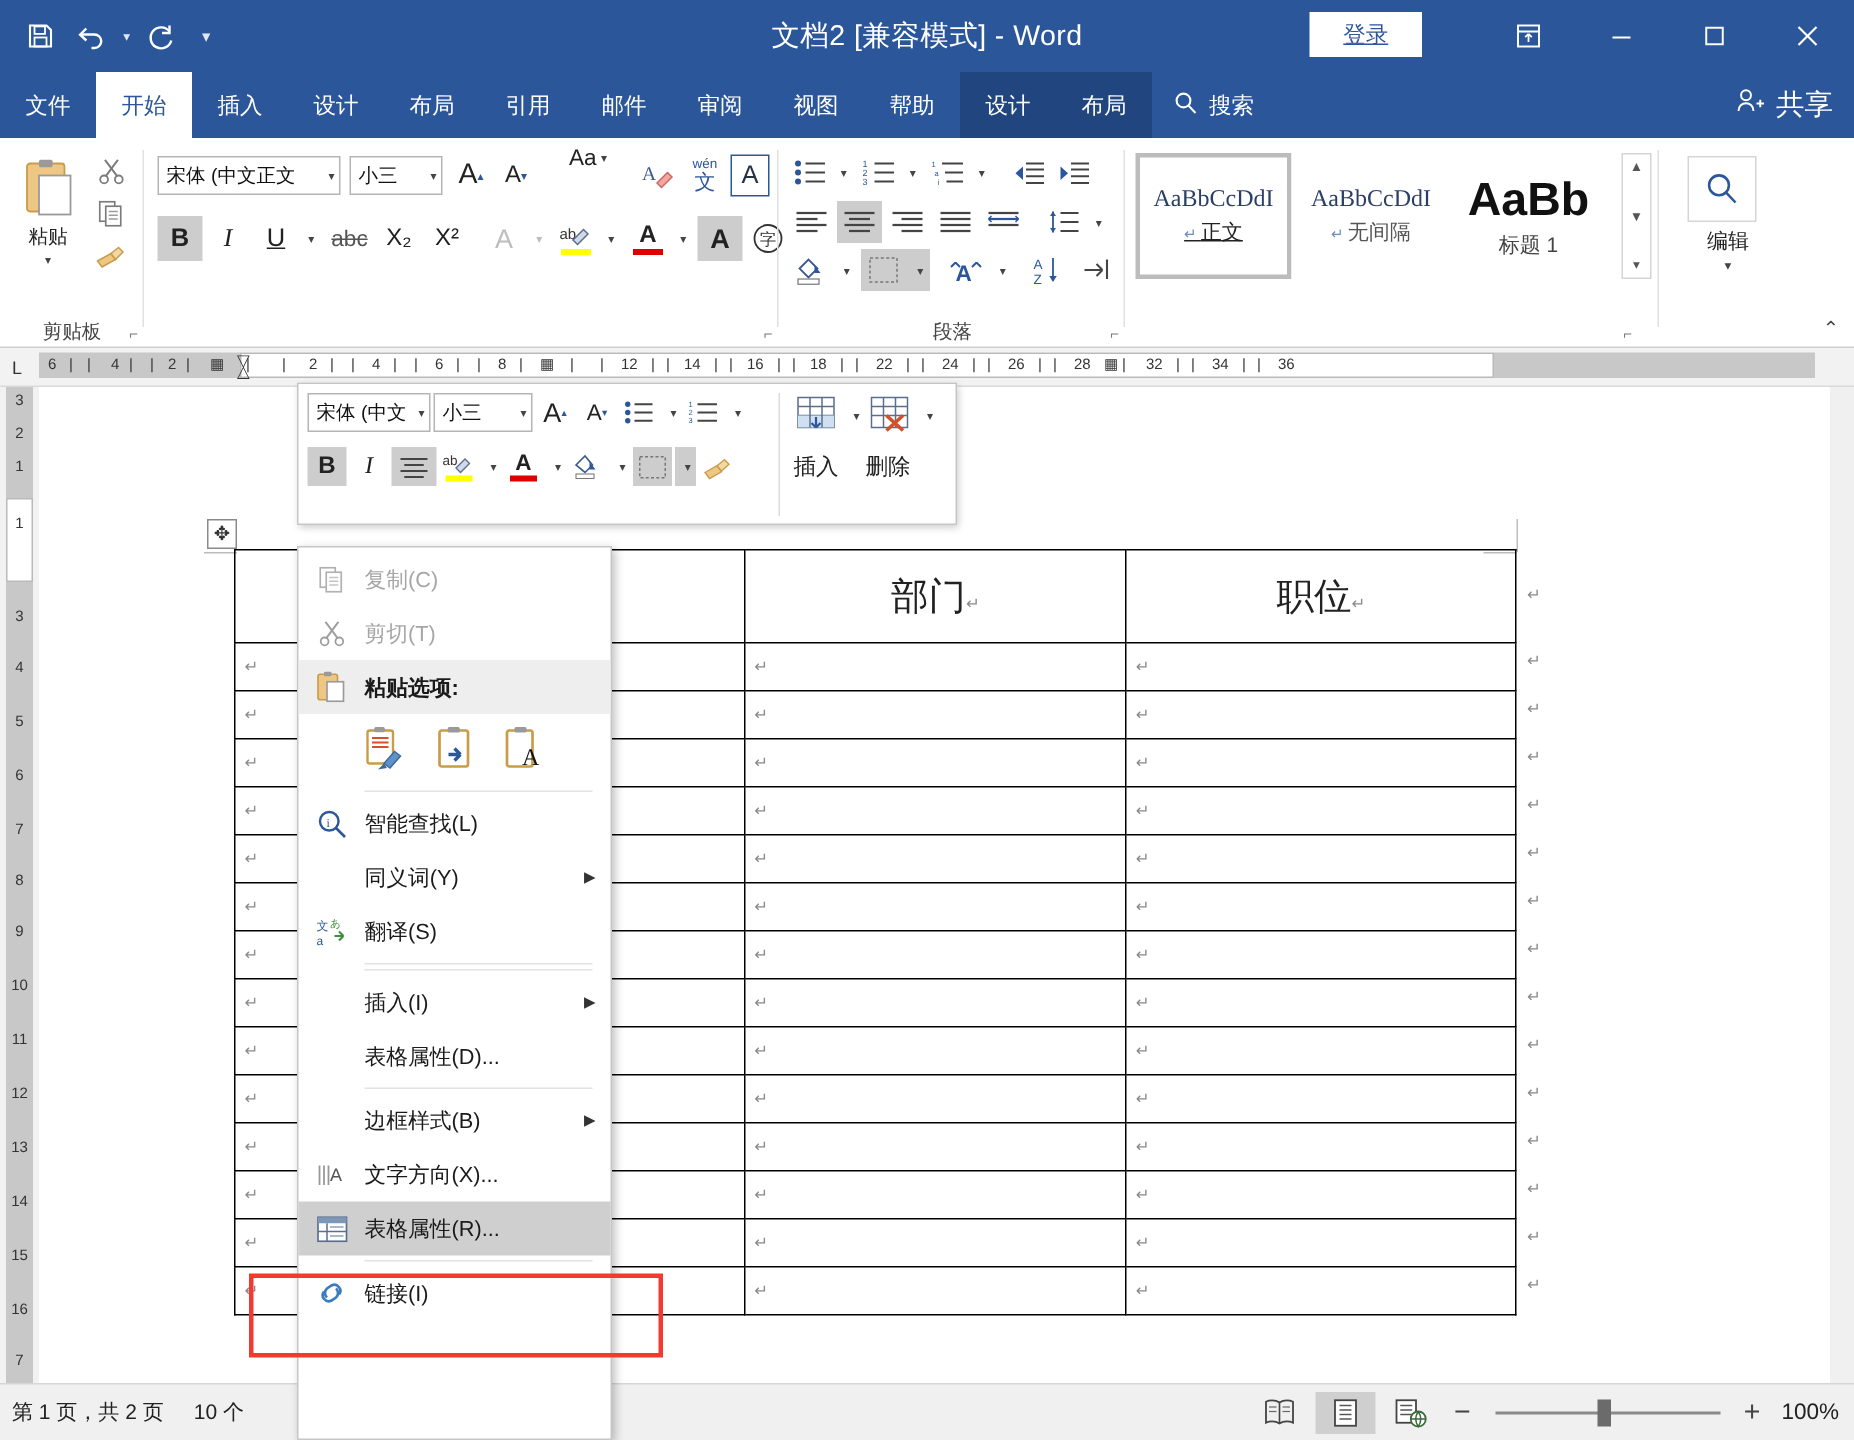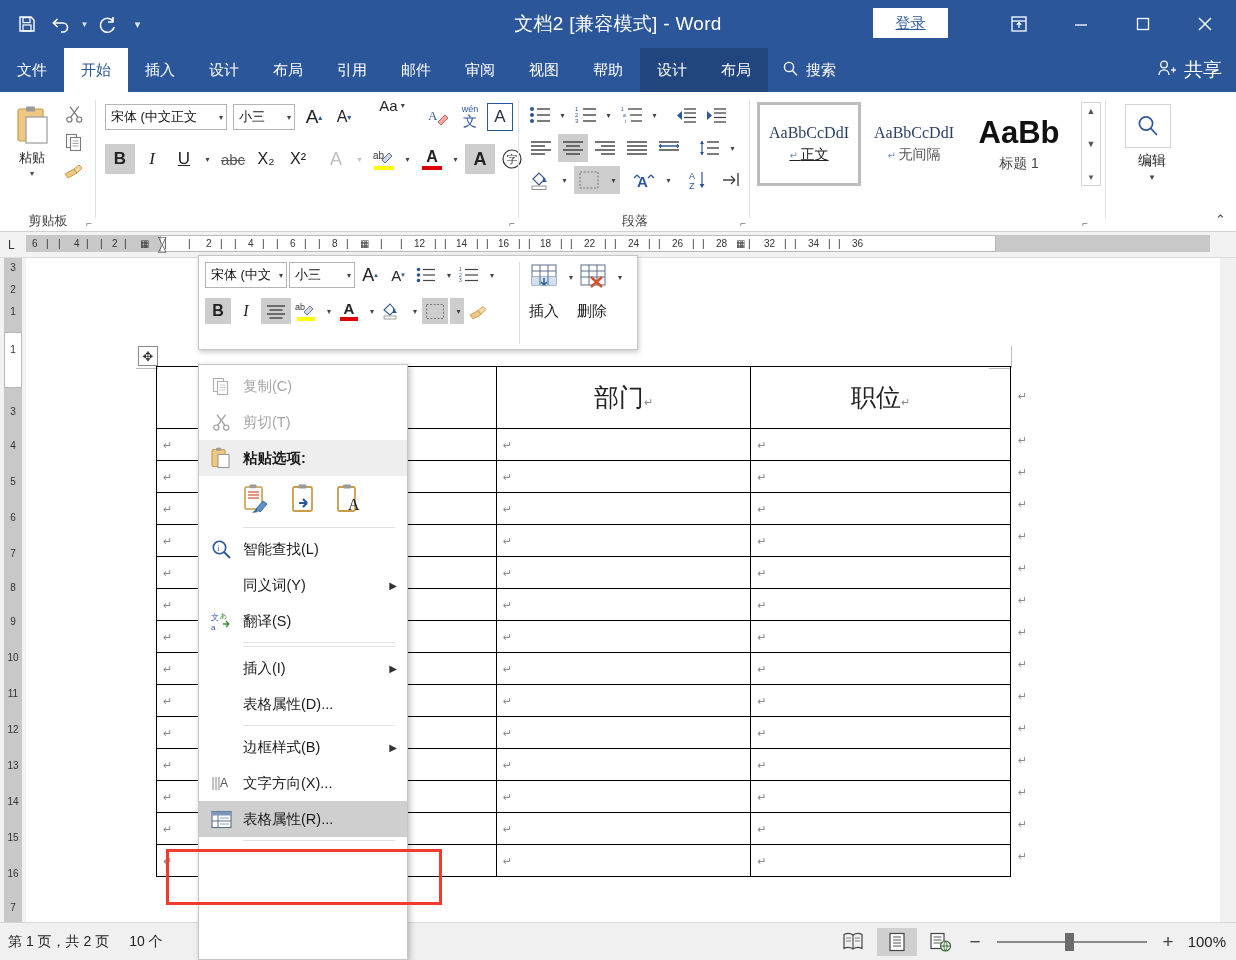--- a/index.html
+++ b/index.html
@@ -1034,20 +1034,29 @@
           <rect x="1" y="1.5" width="19" height="4" fill="#7d97b8"></rect>
           <line x1="7" y1="5.5" x2="7" y2="17.5" stroke="#5b6e8c" stroke-width="1"></line>
           <line x1="1" y1="11" x2="20" y2="11" stroke="#5b6e8c" stroke-width="1"></line>
           <line x1="9" y1="8" x2="18" y2="8" stroke="#8ba2bf" stroke-width="1"></line>
           <line x1="9" y1="14" x2="18" y2="14" stroke="#8ba2bf" stroke-width="1"></line>
         </svg>
       </span>
       <span>表格属性(R)...</span>
     </div>
     <div class="msep"></div>
+    <div class="mi">
+      <span class="mi-ic">
+        <svg width="22" height="18" viewBox="0 0 22 18">
+          <path d="M8 12 a4 4 0 0 1 0-6 l3-2 a4 4 0 0 1 5 6" fill="none" stroke="#3b7bbf" stroke-width="1.8"></path>
+          <path d="M14 6 a4 4 0 0 1 0 6 l-3 2 a4 4 0 0 1-5-6" fill="none" stroke="#3b7bbf" stroke-width="1.8"></path>
+        </svg>
+      </span>
+      <span>链接(I)</span>
+    </div>
     <div class="mi"></div>
   </div>
 <div id="redbox"></div>
 
 <div id="statusbar">
   <div id="status-left">
     <span>第 1 页，共 2 页</span>
     <span>10 个</span>
   </div>
   <div id="status-right">

